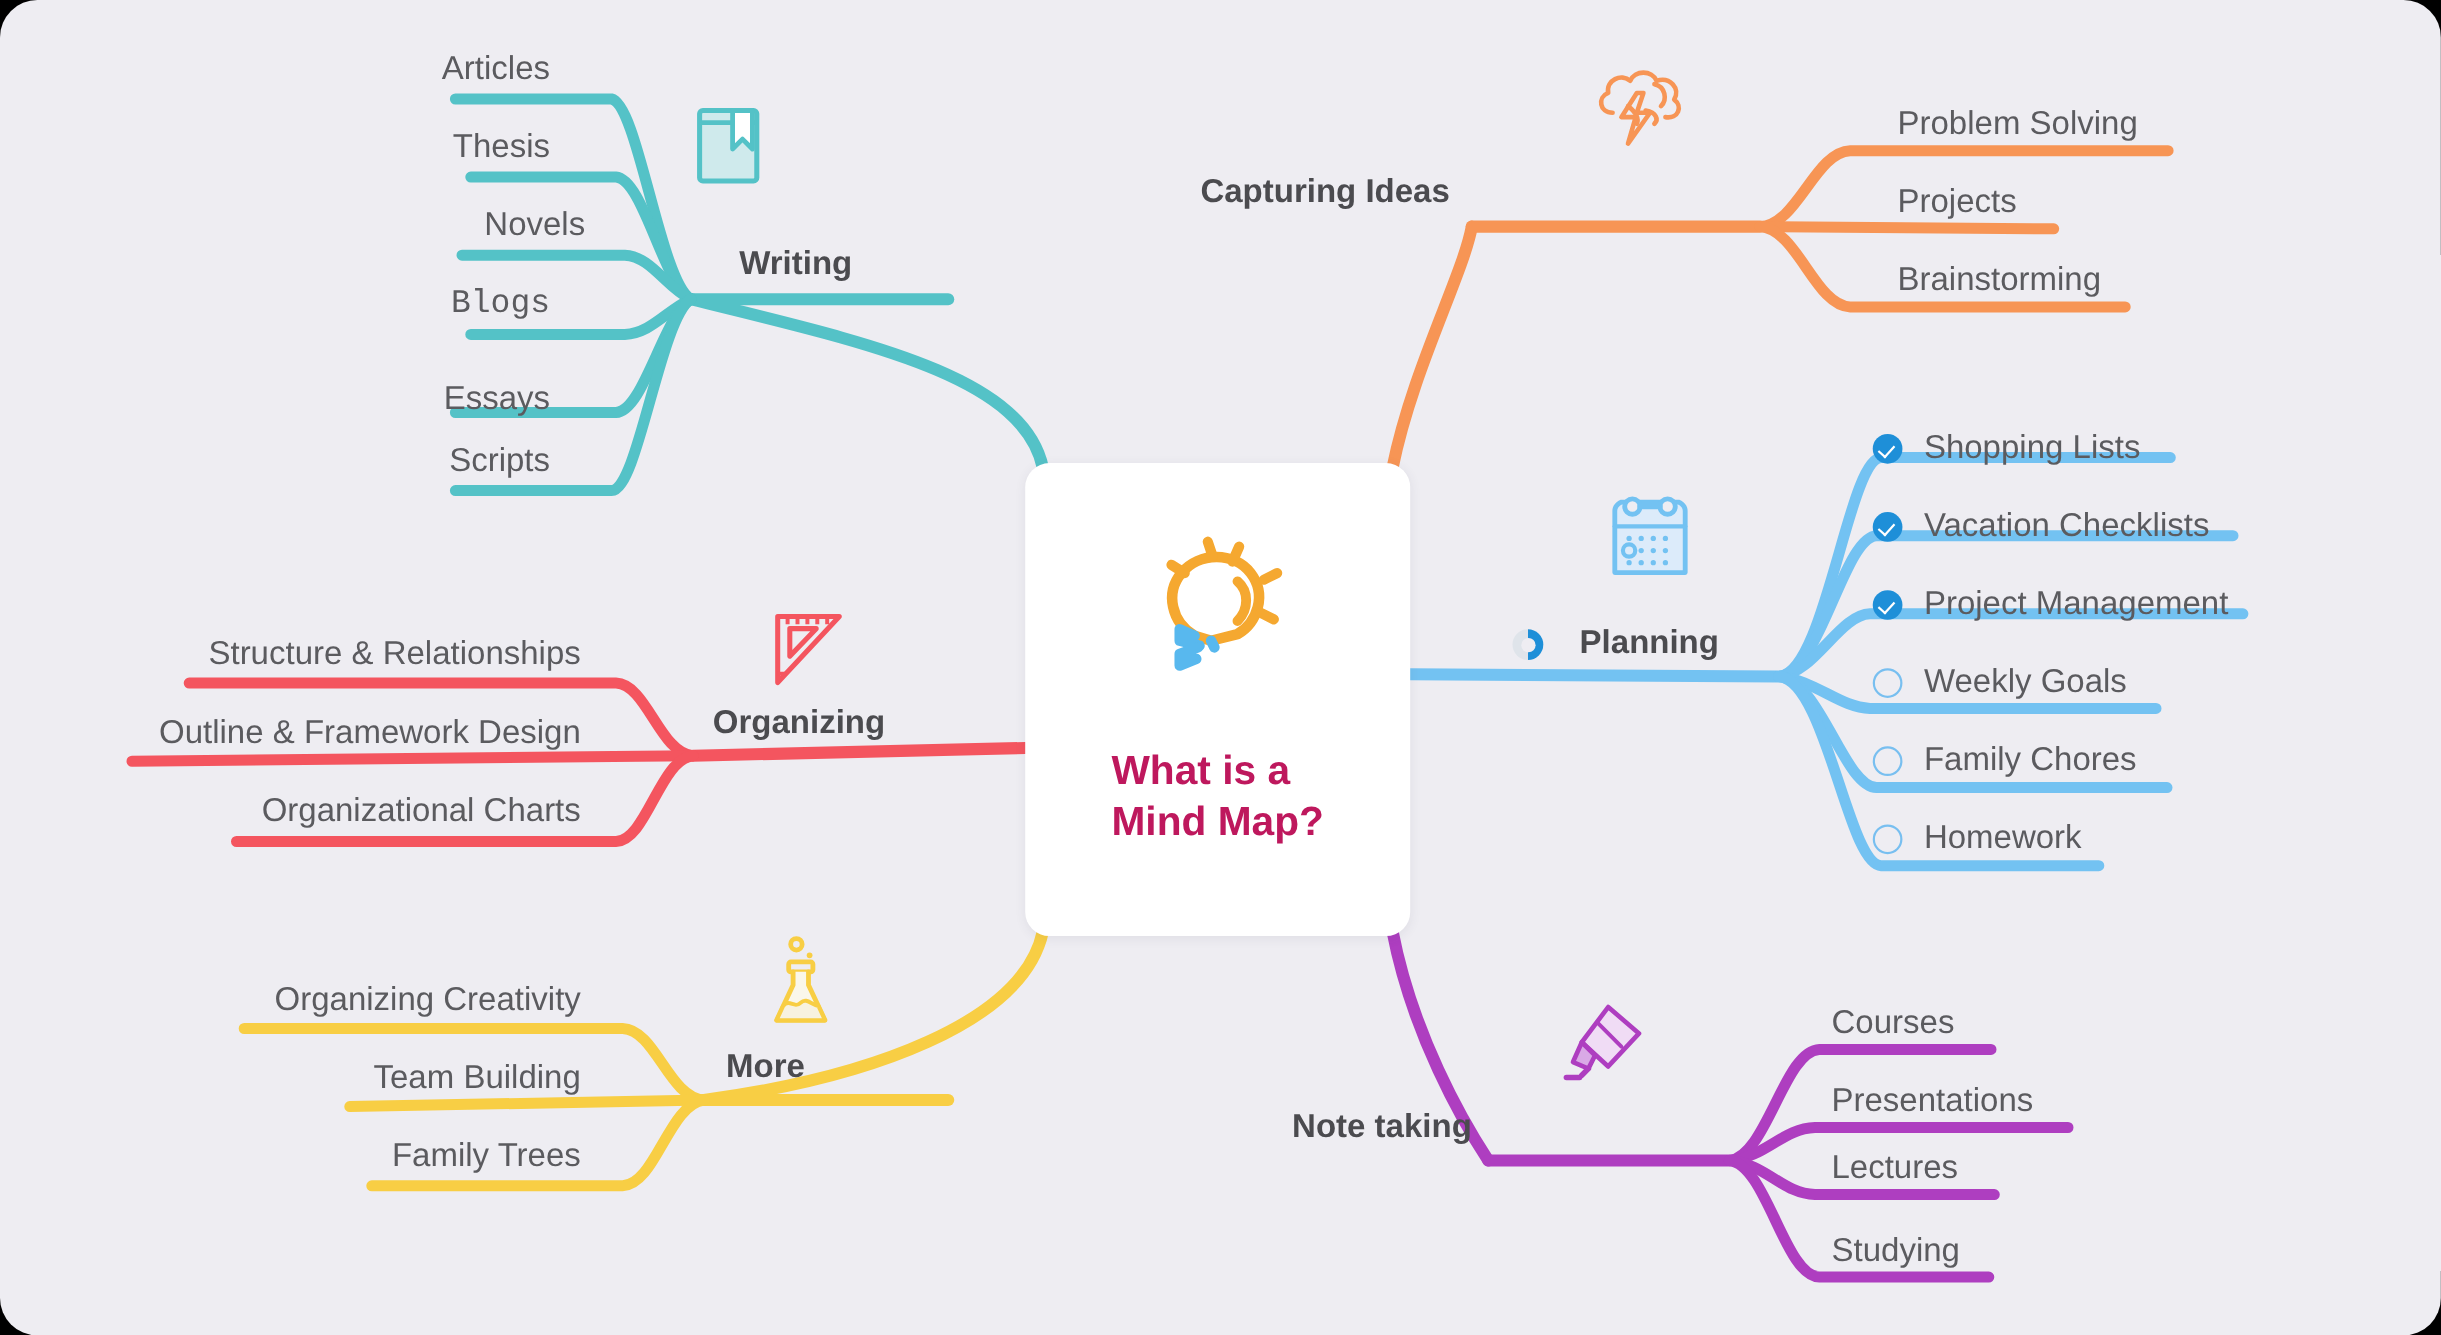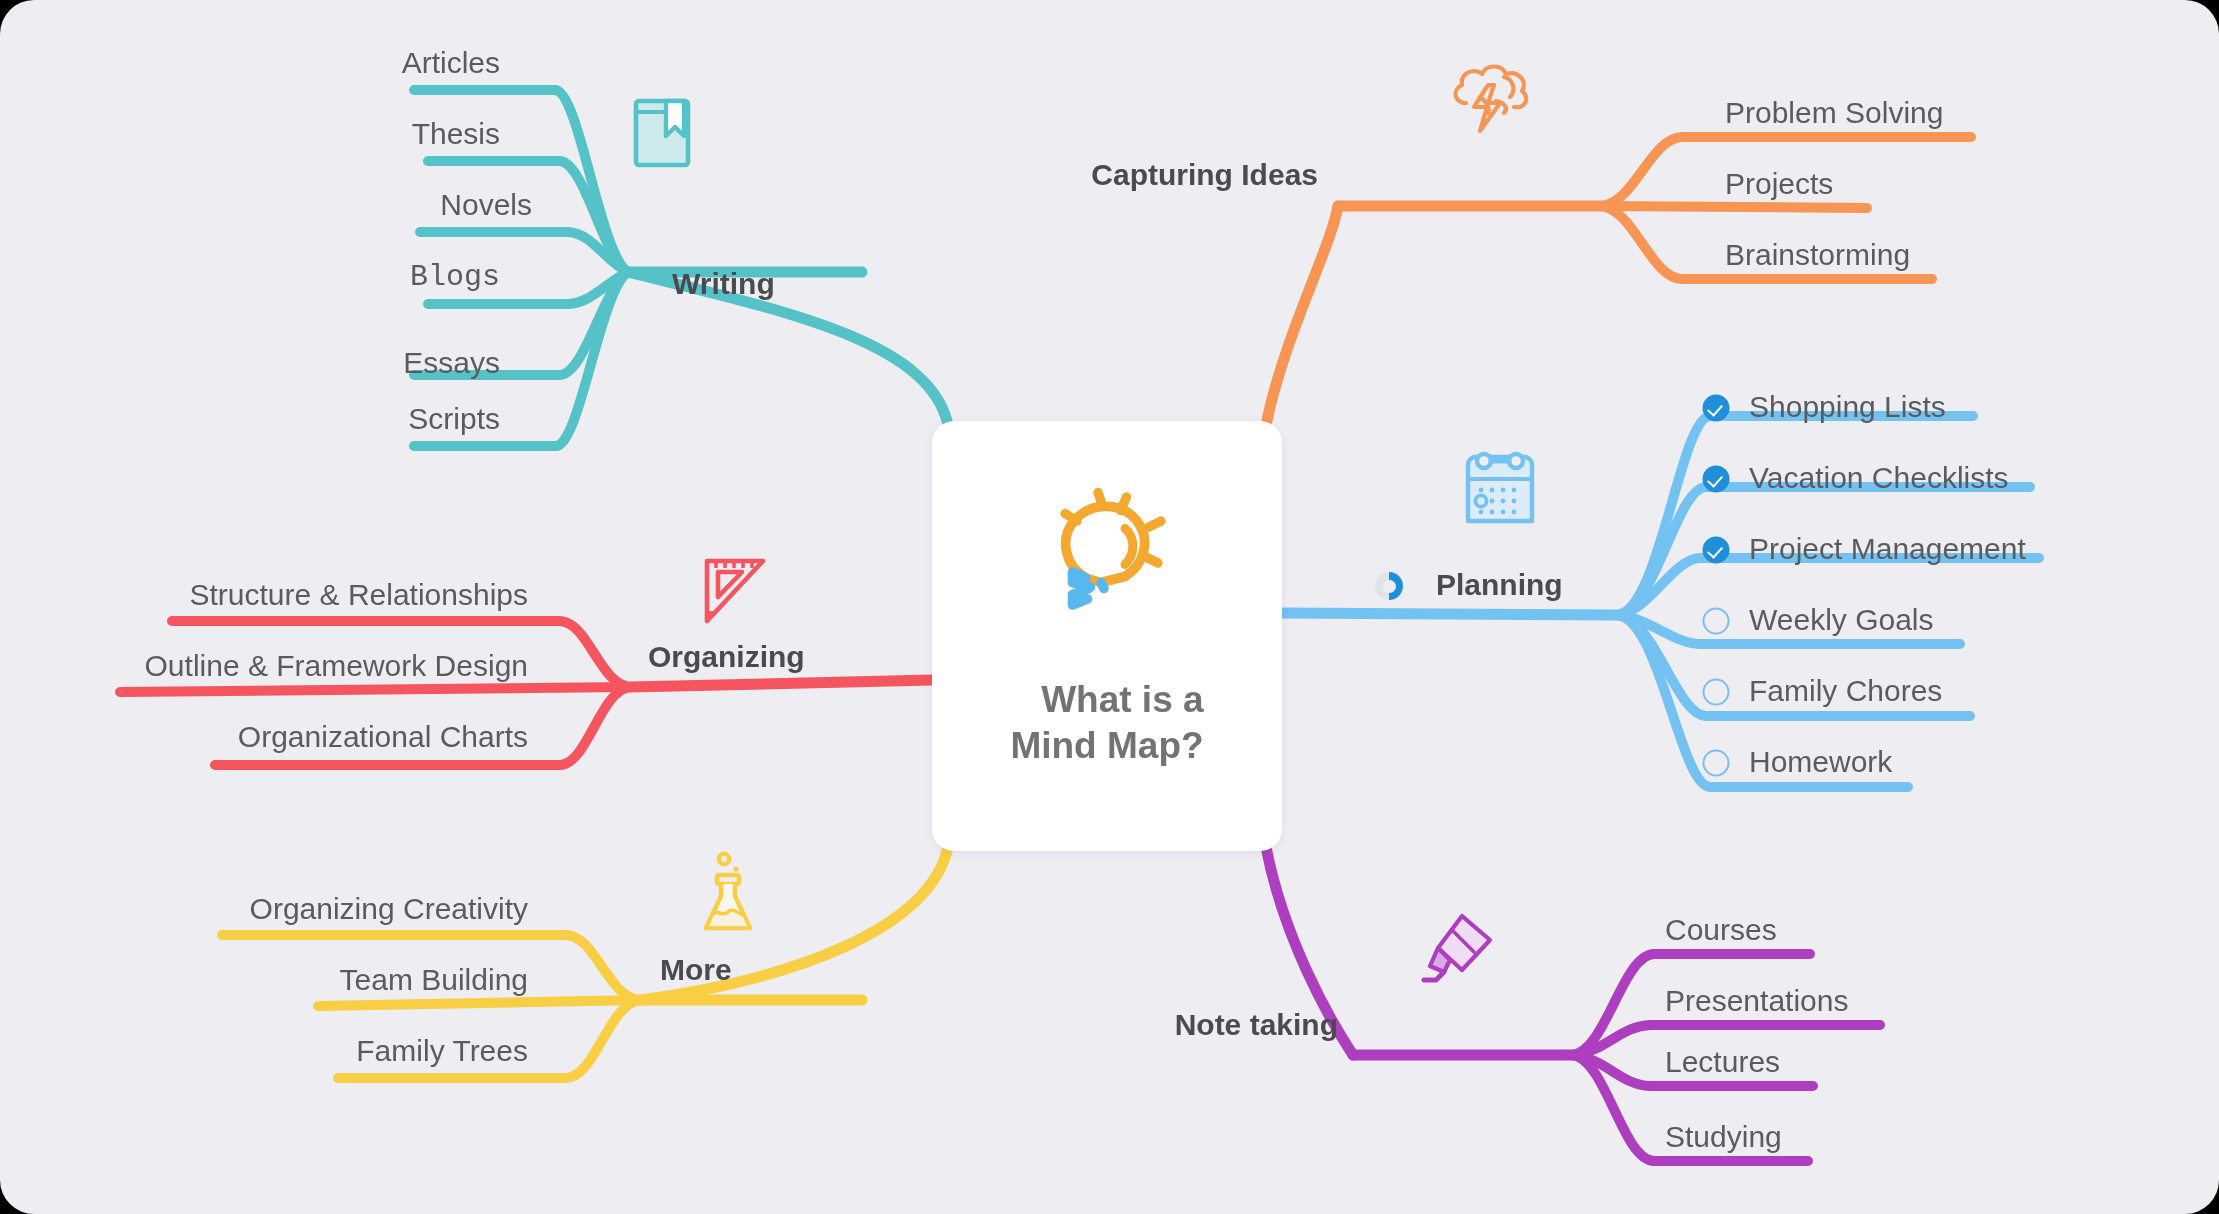--- a/index.html
+++ b/index.html
@@ -61,24 +61,24 @@
     box-shadow: 0 2px 10px rgba(60,60,90,0.08);
     display: flex;
     flex-direction: column;
     align-items: center;
     justify-content: flex-start;
     z-index: 5;
   }
   #center-icon { margin-top: 58px; }
   #center-title {
     margin-top: 44px;
-    text-align: right;
+    text-align: left;
     font-size: 37px;
     font-weight: bold;
-    color: #737373;
+    color: #be185d;
     line-height: 1.25;
     white-space: pre-line;
   }
   
   .chk {
     position: absolute;
     width: 27px;
     height: 27px;
     border-radius: 50%;
     transform: translate(-50%, -50%);
@@ -203,21 +203,21 @@
 Mind Map?</div>
   </div>
 
   <div class="ico" style="left:662px; top:135px;">
     <svg width="62" height="74" viewBox="0 0 62 74" xmlns="http://www.w3.org/2000/svg">
       <rect x="5" y="5" width="52" height="64" rx="3" fill="#cfeaec" stroke="#54c2c7" stroke-width="4.6"></rect>
       <path d="M 5,16 L 57,16" stroke="#54c2c7" stroke-width="4.2" fill="none"></path>
       <path d="M 35,5 L 35,40 L 44,31 L 53,40 L 53,5 Z" fill="#ffffff" stroke="#54c2c7" stroke-width="4.4" stroke-linejoin="round"></path>
     </svg>
   </div>
-  <div class="branch-title l" style="left:672px; top:255px;margin-top:44px;">Writing</div>
+  <div class="branch-title l" style="left:672px; top:255px;">Writing</div>
 
   <div class="lbl r" style="left:500px; top:78px;">Articles</div>
   <div class="lbl r" style="left:500px; top:149px;">Thesis</div>
   <div class="lbl r" style="left:500px; top:220px;margin-left:32px;">Novels</div>
   <div class="lbl r" style="left:500px; top:292px;font-family:Liberation Mono, monospace;">Blogs</div>
   <div class="lbl r" style="left:500px; top:378px;">Essays</div>
   <div class="lbl r" style="left:500px; top:434px;">Scripts</div>
 
   <div class="ico" style="left:735px; top:595px;">
     <svg width="74" height="76" viewBox="0 0 74 76" xmlns="http://www.w3.org/2000/svg" fill="none" stroke="#f4555f" stroke-width="4.6" stroke-linejoin="round">

